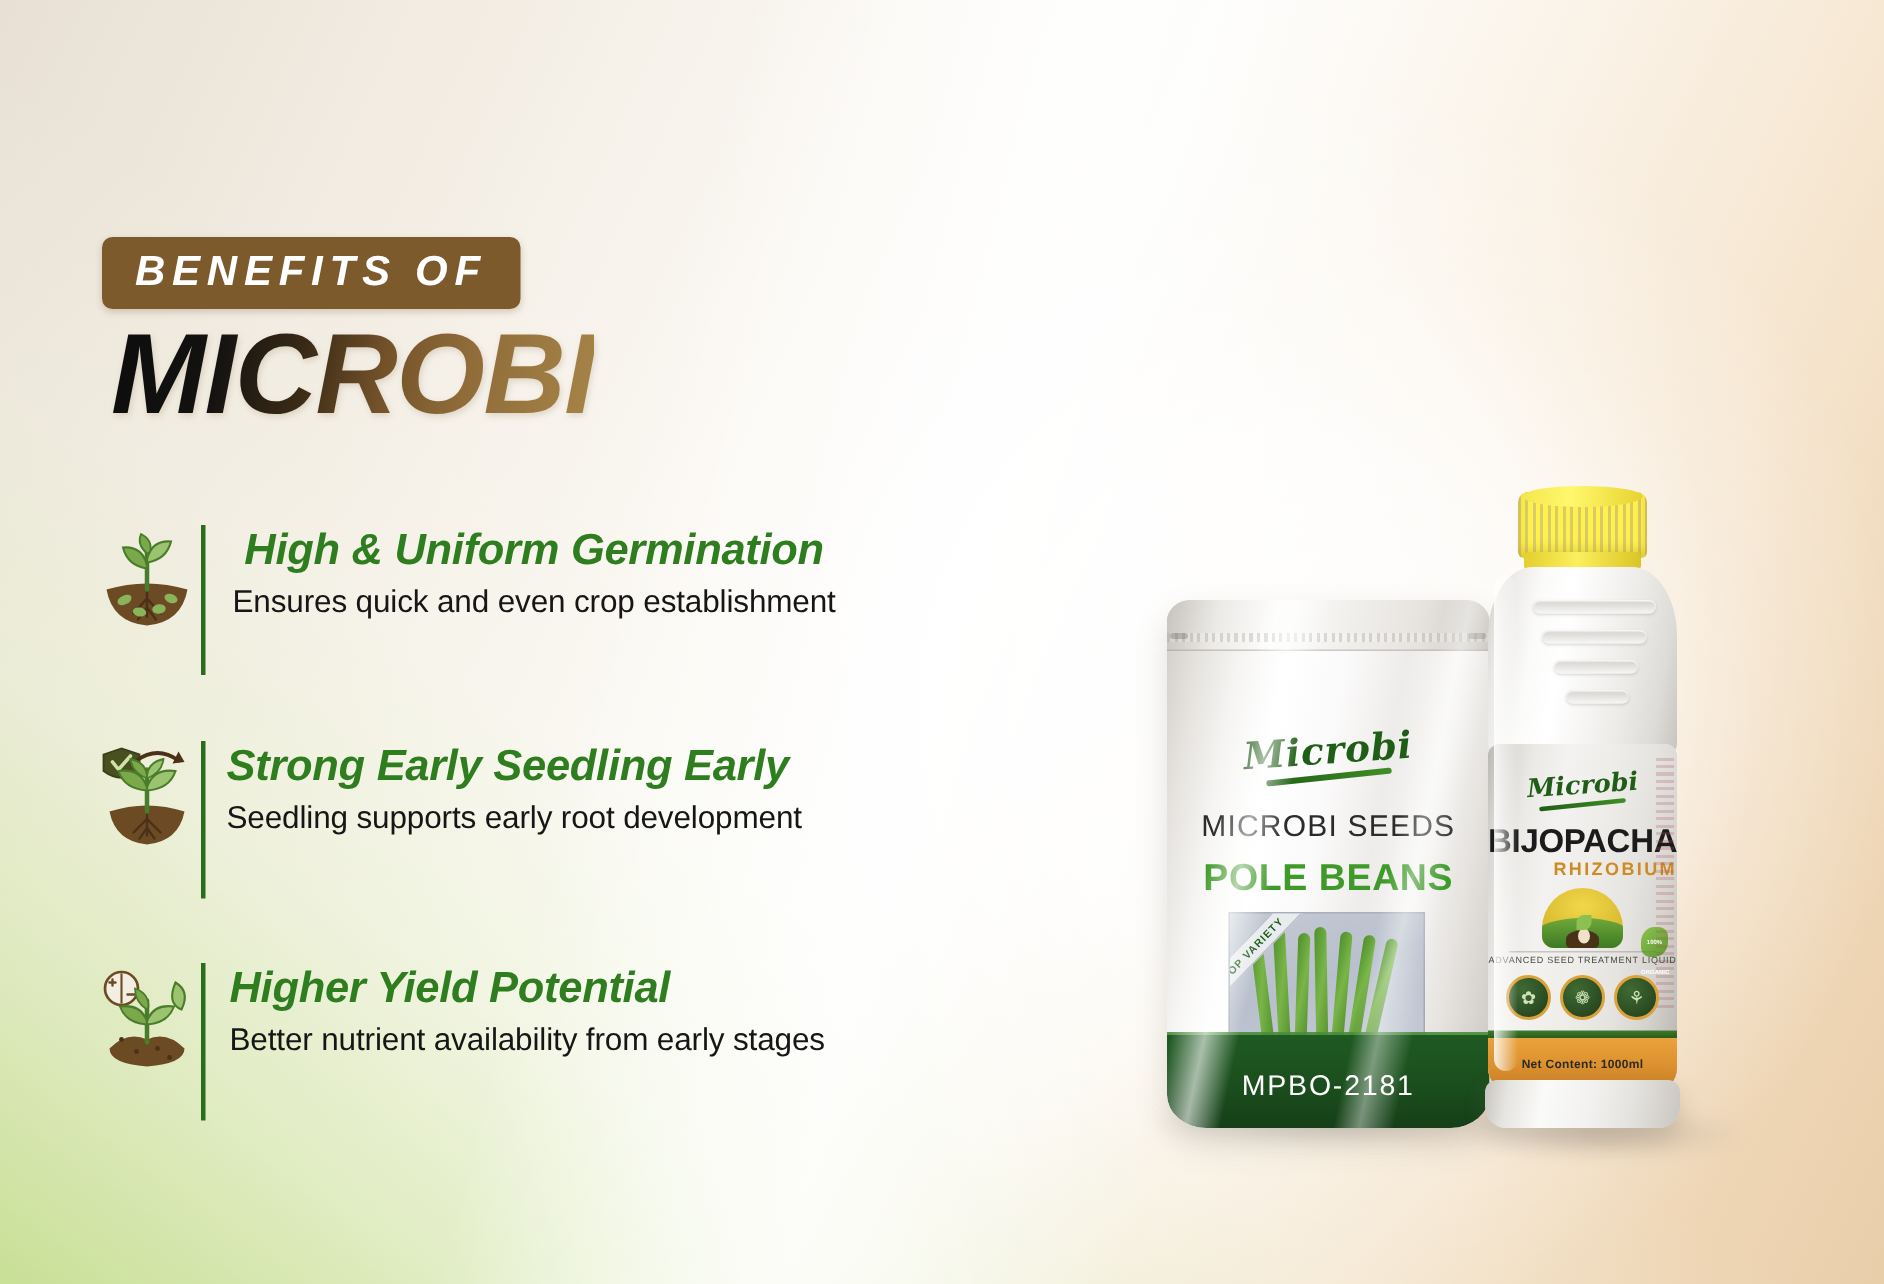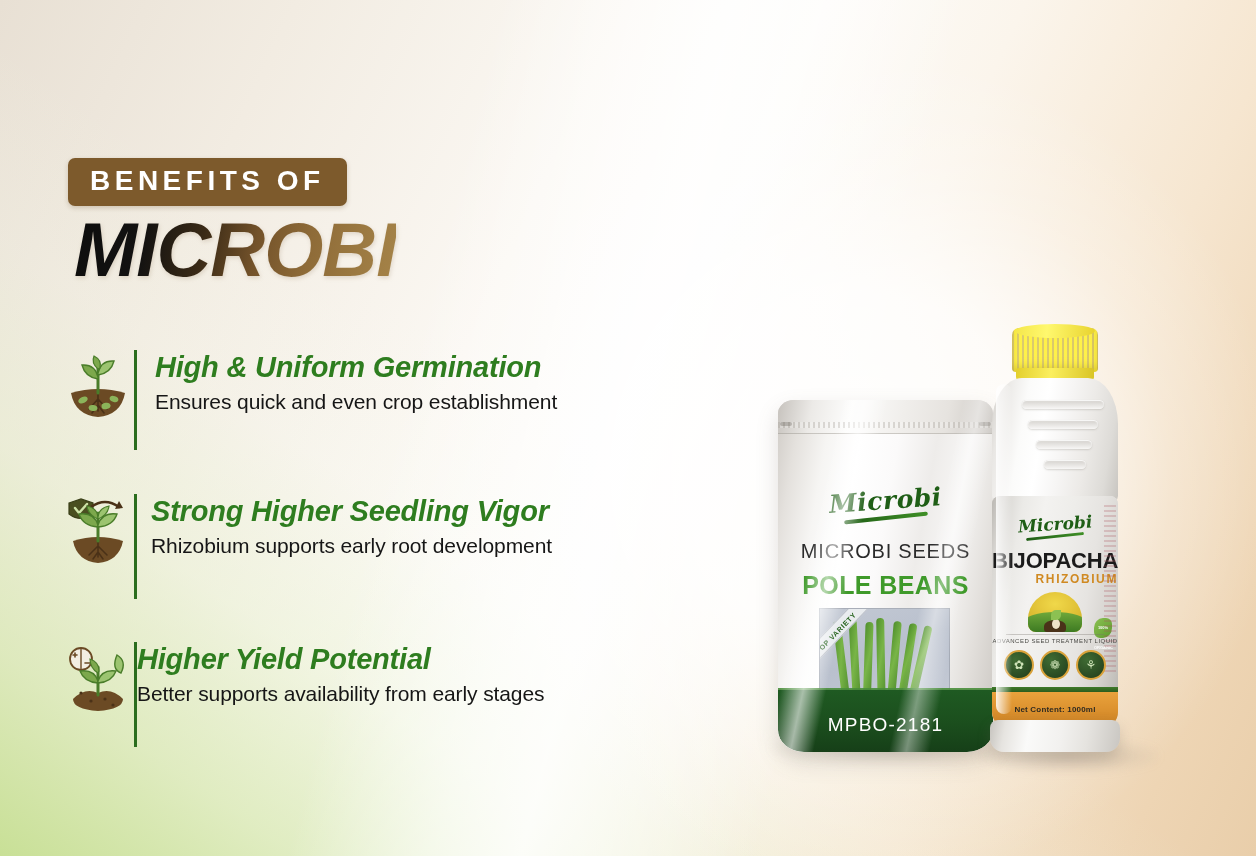--- a/index.html
+++ b/index.html
@@ -62,20 +62,21 @@
     background:#7d5a2c;
     border-radius:7px;
     padding:9px 22px 11px 22px;
     box-shadow:0 2px 5px rgba(90,60,20,0.22);
   }
   #benefits-badge span {
     display:block;
     color:#ffffff;
     font-size:28px;
     font-weight:bold;
+    font-style:italic;
     letter-spacing:4.5px;
     line-height:1;
     white-space:nowrap;
   }
 
   #brand-title {
     position:absolute; left:74px; top:212px;
     font-size:76px;
     font-weight:bold;
     font-style:italic;
@@ -94,21 +95,21 @@
 
   
   .benefit {
     position:absolute;
     left:62px;
     width:620px;
     height:112px;
     display:flex;
     align-items:flex-start;
   }
-  #benefit-0 { top:348px; }
+  #benefit-0 { top:348px;text-align:center; }
   #benefit-1 { top:492px; }
   #benefit-2 { top:640px; }
 
   .benefit-icon {
     width:72px; height:76px;
     flex:0 0 72px;
     display:flex; align-items:center; justify-content:center;
     margin-top:2px;
   }
   .benefit-rule {
@@ -133,21 +134,21 @@
   }
   .benefit-sub {
     color:#161616;
     font-size:21px;
     line-height:1.25;
     margin-top:5px;
     white-space:nowrap;
     letter-spacing:-0.1px;
   }
   #benefit-1 .benefit-text { padding-left:14px; }
-  #benefit-2 .benefit-text { padding-left:0; }
+  #benefit-2 .benefit-text { padding-left:16px; }
 
   
   #products { position:absolute; left:700px; top:300px; width:556px; height:556px; }
 
   #packet-shadow {
     position:absolute; left:72px; top:430px;
     width:240px; height:34px;
     background:radial-gradient(ellipse at center, rgba(120,110,100,0.30) 0%, rgba(140,130,120,0.10) 55%, rgba(255,255,255,0) 78%);
     filter:blur(5px);
   }
@@ -533,22 +534,22 @@
         <path d="M54 4 L58 11 L50 12 Z" fill="#4a3117"></path>
         <path d="M33 44 L33 16" stroke="#4a7d2a" stroke-width="3" stroke-linecap="round" fill="none"></path>
         <path d="M33 30 Q18 29 14 17 Q29 15 33 28 Z" fill="#7ca84c" stroke="#4a7d2a" stroke-width="1.4"></path>
         <path d="M33 30 Q48 29 52 17 Q37 15 33 28 Z" fill="#9cc470" stroke="#4a7d2a" stroke-width="1.4"></path>
         <path d="M33 22 Q23 18 22 9 Q32 11 33 20 Z" fill="#7ca84c" stroke="#4a7d2a" stroke-width="1.2"></path>
         <path d="M33 22 Q43 18 44 9 Q34 11 33 20 Z" fill="#9cc470" stroke="#4a7d2a" stroke-width="1.2"></path>
       </svg>
     </div>
     <div class="benefit-rule"></div>
     <div class="benefit-text">
-      <div class="benefit-title">Strong Higher Seedling Vigor</div>
-      <div class="benefit-sub">Rhizobium supports early root development</div>
+      <div class="benefit-title">Strong Early Seedling Early</div>
+      <div class="benefit-sub">Seedling supports early root development</div>
     </div>
   </div>
 
   <div class="benefit" id="benefit-2">
     <div class="benefit-icon">
       <svg width="66" height="70" viewBox="0 0 66 70" aria-hidden="true">
         <path d="M8 54 Q20 42 33 48 Q46 42 58 54 Q58 64 33 66 Q8 64 8 54 Z" fill="#6b4a24"></path>
         <circle cx="16" cy="48" r="1.6" fill="#4a3117"></circle>
         <circle cx="26" cy="56" r="1.6" fill="#4a3117"></circle>
         <circle cx="40" cy="54" r="1.6" fill="#4a3117"></circle>
@@ -560,21 +561,21 @@
         <path d="M52 10 Q62 16 56 28 Q46 24 52 10 Z" fill="#9cc470" stroke="#4a7d2a" stroke-width="1.4"></path>
         <path d="M33 50 L33 22" stroke="#4a7d2a" stroke-width="3" stroke-linecap="round" fill="none"></path>
         <path d="M33 38 Q19 37 15 26 Q29 24 33 36 Z" fill="#7ca84c" stroke="#4a7d2a" stroke-width="1.4"></path>
         <path d="M33 38 Q47 37 51 26 Q37 24 33 36 Z" fill="#9cc470" stroke="#4a7d2a" stroke-width="1.4"></path>
         <path d="M33 28 Q25 23 25 14 Q34 17 34 26 Z" fill="#7ca84c" stroke="#4a7d2a" stroke-width="1.2"></path>
       </svg>
     </div>
     <div class="benefit-rule"></div>
     <div class="benefit-text">
       <div class="benefit-title">Higher Yield Potential</div>
-      <div class="benefit-sub">Better supports availability from early stages</div>
+      <div class="benefit-sub">Better nutrient availability from early stages</div>
     </div>
   </div>
 
 </div>
 
 <div id="products">
 
   <div id="packet-shadow"></div>
   <div id="bottle-shadow"></div>
 

